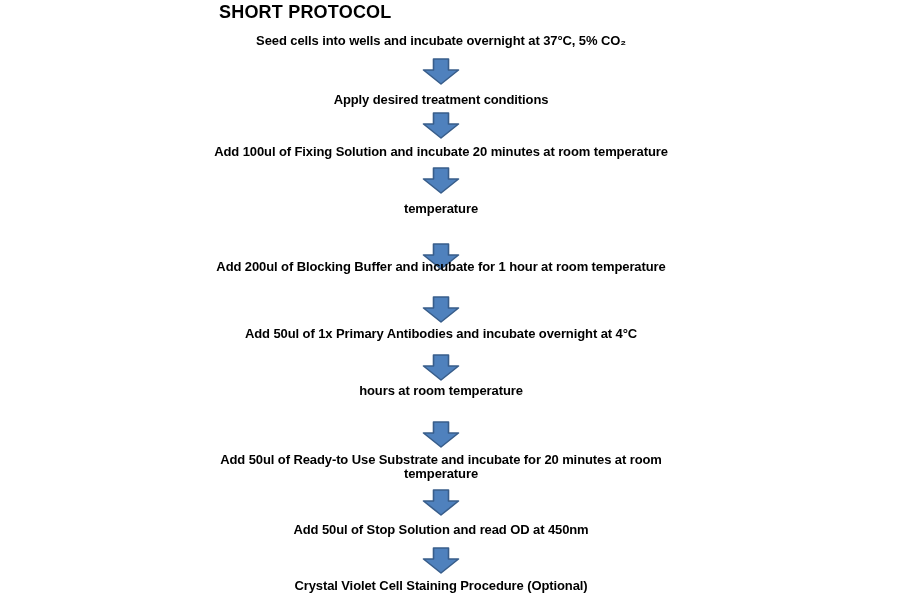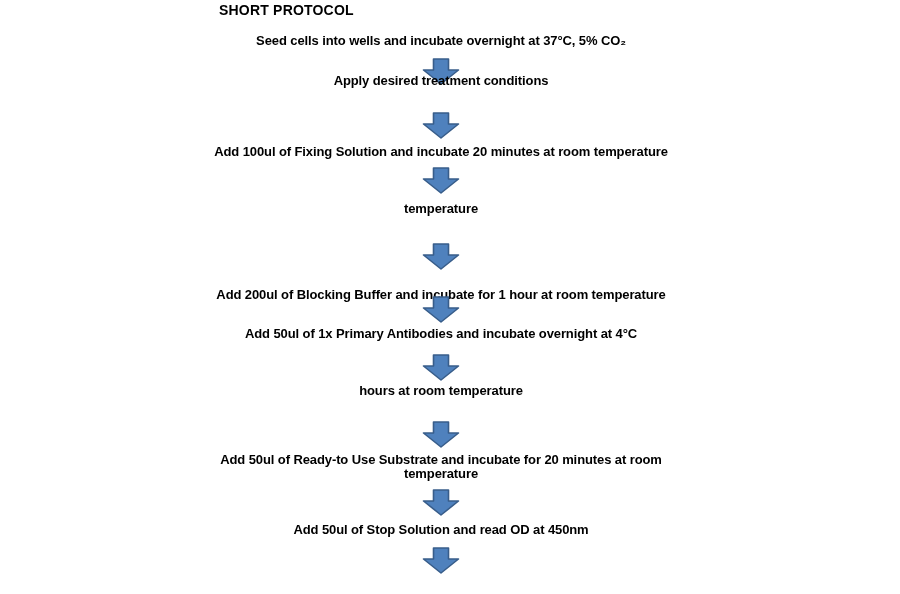--- a/index.html
+++ b/index.html
@@ -2,21 +2,21 @@
 <html style="--arrow-fill: #4F81BD; --arrow-border: #385D8A; --text: #000000;"><head>
 <meta charset="utf-8">
 <style>
   html,body{margin:0;padding:0;background:#ffffff;}
   .page{
     position:relative;width:900px;height:594px;background:#ffffff;
     font-family:"Liberation Sans","DejaVu Sans",sans-serif;overflow:hidden;
   }
   .title{
     position:absolute;left:219px;top:2px;
-    font-size:14px;font-weight:700;color:var(--text,#000);
+    font-size:18px;font-weight:700;color:var(--text,#000);
     letter-spacing:0.2px;white-space:nowrap;
   }
   .flow{position:absolute;left:121px;top:0;width:640px;height:502px;}
   .step{
     position:absolute;left:0;width:640px;text-align:center;
     font-size:13px;font-weight:700;line-height:14px;
     color:var(--text,#000);letter-spacing:-0.1px;
   }
   .arrow{position:absolute;left:301px;width:38px;height:27px;}
   .arrow svg{display:block;width:100%;height:100%;}
@@ -37,21 +37,21 @@
     <div class="step" style="top:34px">
       <div>Seed cells into wells and incubate overnight at 37°C, 5% CO₂</div>
     </div>
 
     <div class="arrow" style="top:58px">
       <svg viewBox="0 0 38 27">
           <polygon points="11.5,1 26.5,1 26.5,12 36.5,12 19,26 1.5,12 11.5,12"></polygon>
         </svg>
     </div>
 
-    <div class="step" style="top:74px">
+    <div class="step" style="top:93px">
       <div>Apply desired treatment conditions</div>
     </div>
 
     <div class="arrow" style="top:112px">
       <svg viewBox="0 0 38 27">
           <polygon points="11.5,1 26.5,1 26.5,12 36.5,12 19,26 1.5,12 11.5,12"></polygon>
         </svg>
     </div>
 
     <div class="step" style="top:145px">
@@ -67,21 +67,21 @@
     <div class="step" style="top:202px">
       <div>temperature</div>
     </div>
 
     <div class="arrow" style="top:243px">
       <svg viewBox="0 0 38 27">
           <polygon points="11.5,1 26.5,1 26.5,12 36.5,12 19,26 1.5,12 11.5,12"></polygon>
         </svg>
     </div>
 
-    <div class="step" style="top:288px">
+    <div class="step" style="top:260px">
       <div>Add 200ul of Blocking Buffer and incubate for 1 hour at room temperature</div>
     </div>
 
     <div class="arrow" style="top:296px">
       <svg viewBox="0 0 38 27">
           <polygon points="11.5,1 26.5,1 26.5,12 36.5,12 19,26 1.5,12 11.5,12"></polygon>
         </svg>
     </div>
 
     <div class="step" style="top:327px">
@@ -118,15 +118,18 @@
     <div class="step" style="top:523px">
       <div>Add 50ul of Stop Solution and read OD at 450nm</div>
     </div>
 
     <div class="arrow" style="top:547px">
       <svg viewBox="0 0 38 27">
           <polygon points="11.5,1 26.5,1 26.5,12 36.5,12 19,26 1.5,12 11.5,12"></polygon>
         </svg>
     </div>
 
+    <div class="step" style="top:579px">
+      <div>Crystal Violet Cell Staining Procedure (Optional)</div>
+    </div>
 
   </div>
 </div>
 
 </body></html>

